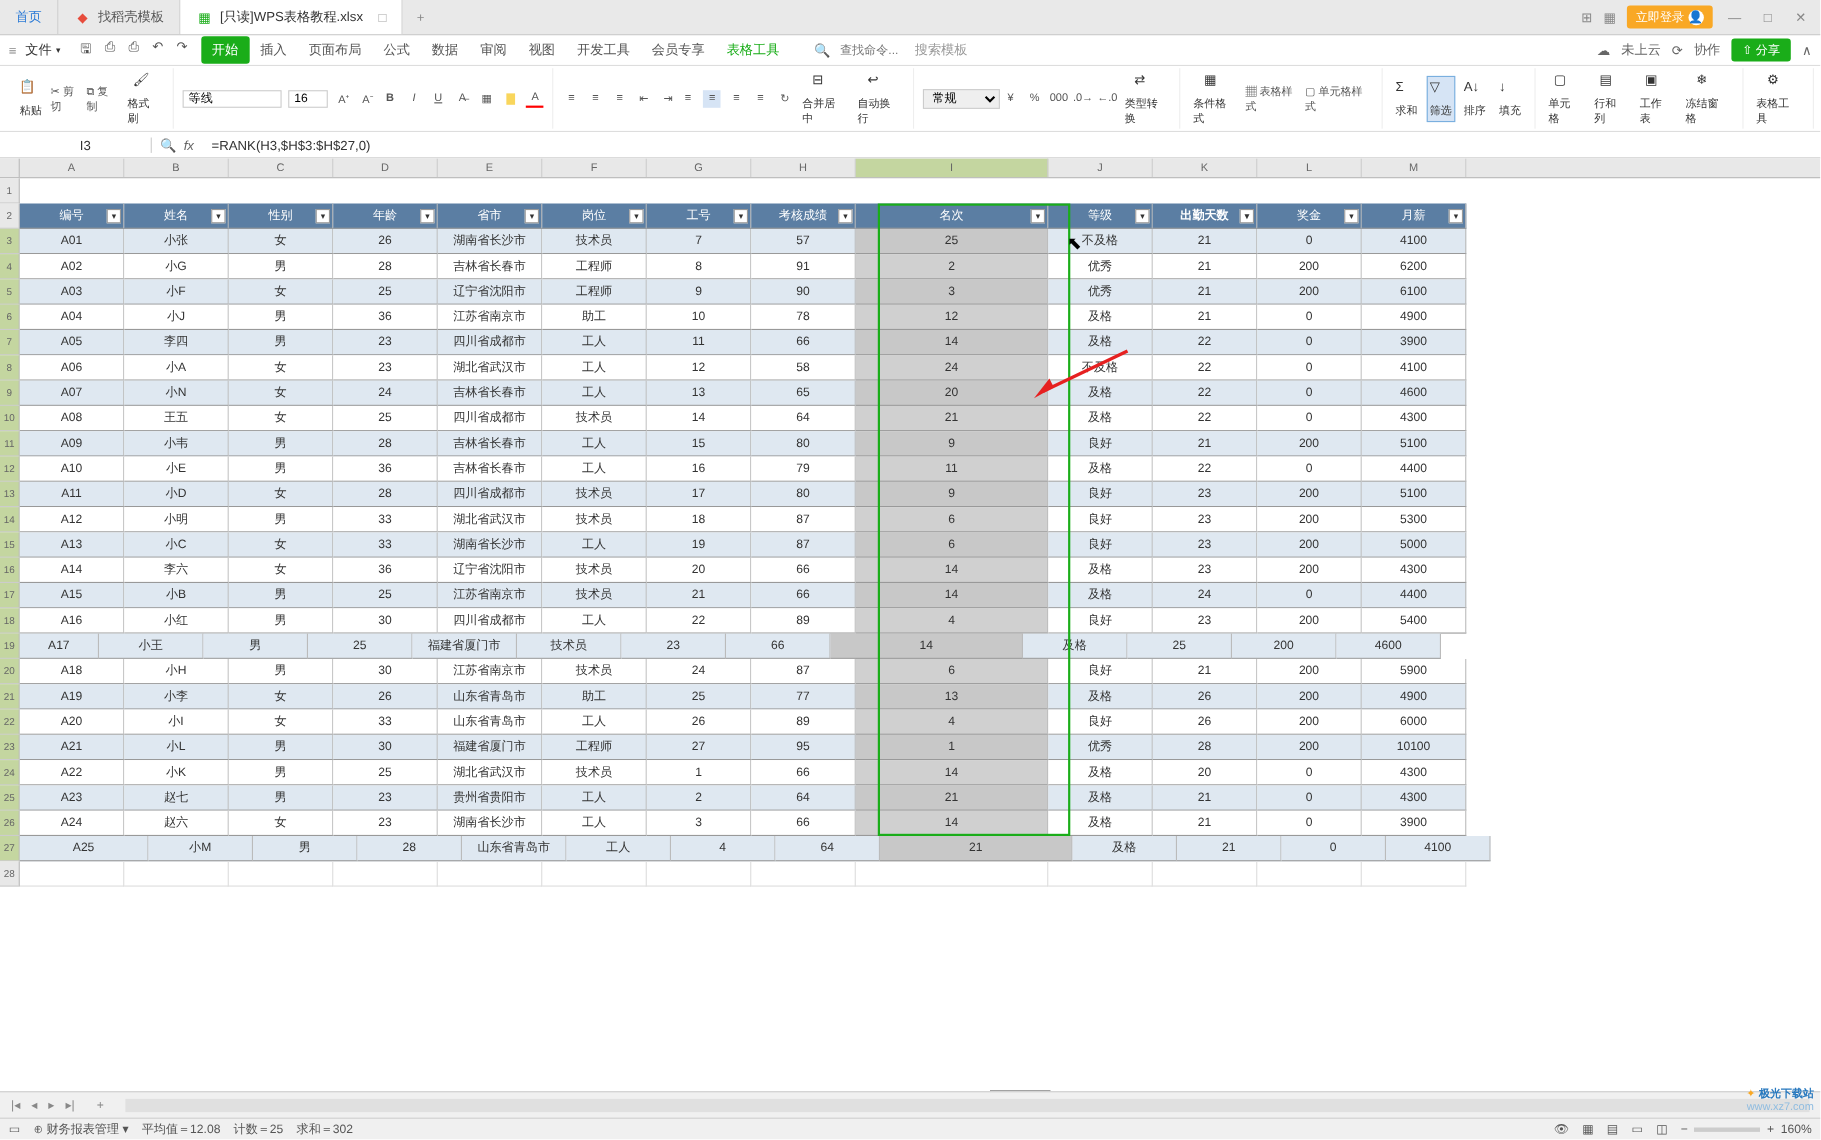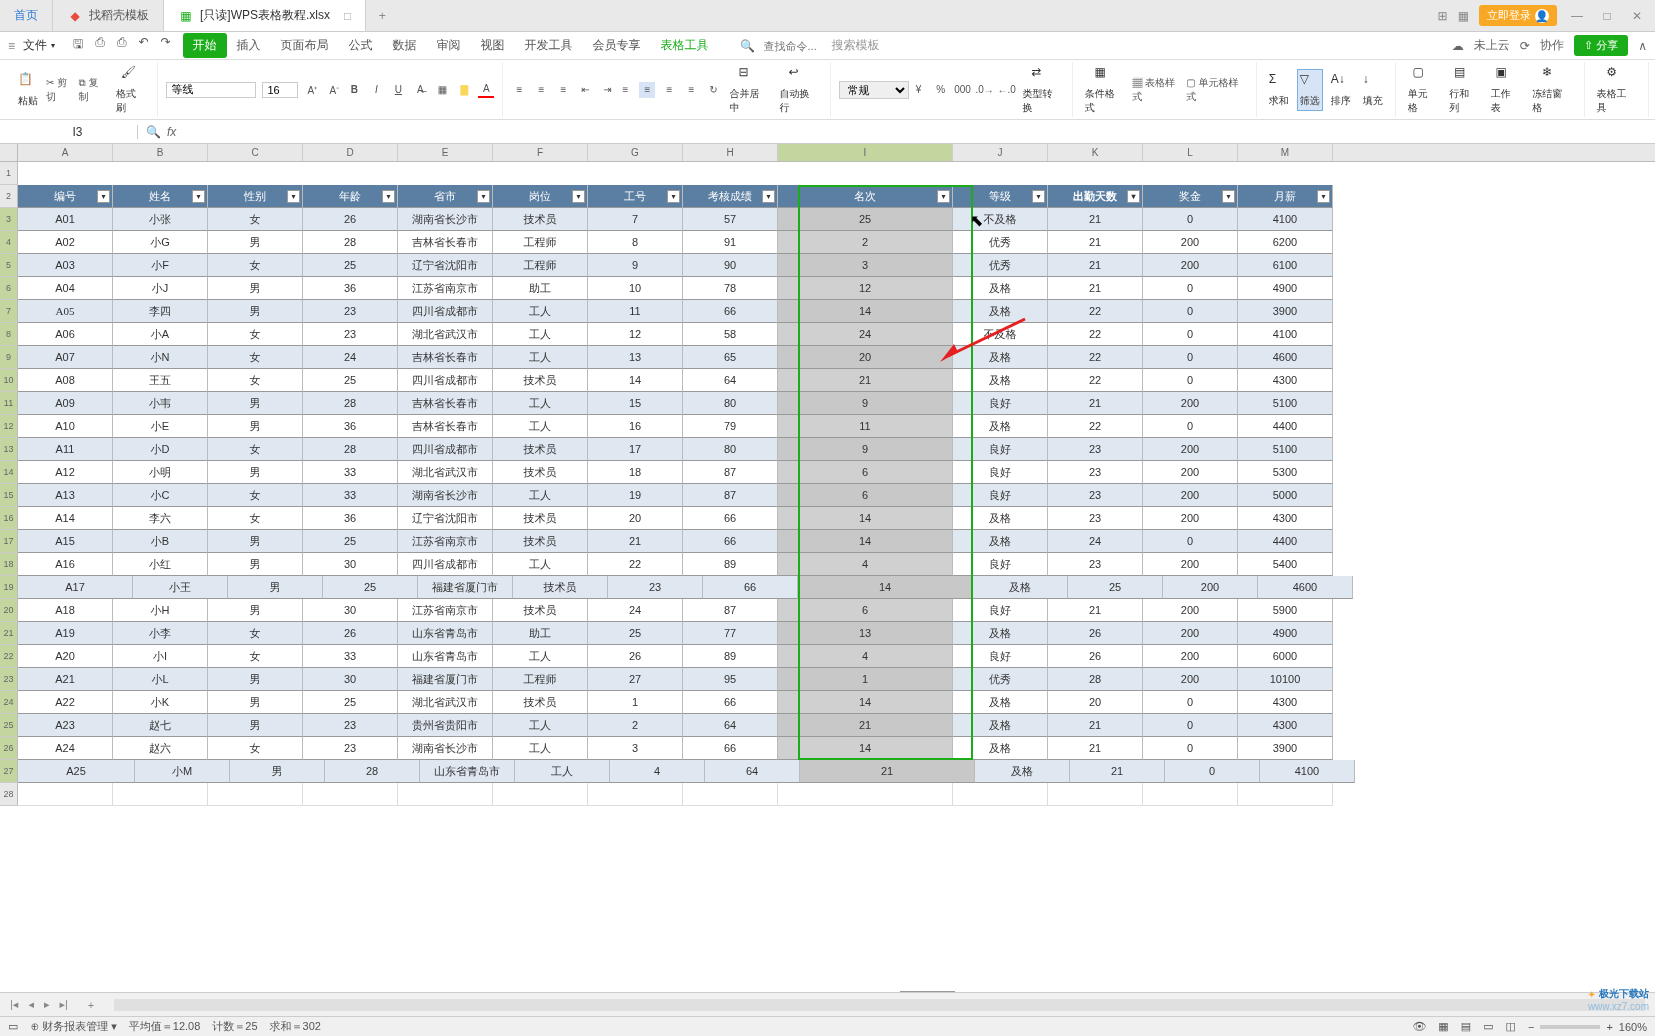--- a/index.html
+++ b/index.html
@@ -306,20 +306,21 @@
   </div>
 </div>
 
 <div class="formulabar">
   <div style="width:18px"></div>
   <div class="namebox">I3</div>
   <div class="fx-icons">
     <span>🔍</span>
     <span><i>fx</i></span>
   </div>
+  <div class="fx-input">=RANK(H3,$H$3:$H$27,0)</div>
 </div>
 
 <div class="grid-wrapper">
   <div class="col-headers" id="colheaders">
     <div class="corner"></div>
   <div class="col-header" style="width: 95px;">A</div>
       <div class="col-header" style="width: 95px;">B</div>
       <div class="col-header" style="width: 95px;">C</div>
       <div class="col-header" style="width: 95px;">D</div>
       <div class="col-header" style="width: 95px;">E</div>
@@ -411,21 +412,21 @@
         <div class="cell" style="width: 95px;">10</div>
         <div class="cell" style="width: 95px;">78</div>
         <div class="cell rank" style="width: 175px;">12</div>
         <div class="cell" style="width: 95px;">及格</div>
         <div class="cell" style="width: 95px;">21</div>
         <div class="cell" style="width: 95px;">0</div>
         <div class="cell" style="width: 95px;">4900</div>
       </div>
       <div class="row data-row even">
         <div class="row-header sel">7</div>
-        <div class="cell" style="width: 95px; font-family: Liberation Serif, serif;">A05</div>
+        <div class="cell" style="width: 95px;">A05</div>
         <div class="cell" style="width: 95px;">李四</div>
         <div class="cell" style="width: 95px;">男</div>
         <div class="cell" style="width: 95px;">23</div>
         <div class="cell" style="width: 95px;">四川省成都市</div>
         <div class="cell" style="width: 95px;">工人</div>
         <div class="cell" style="width: 95px;">11</div>
         <div class="cell" style="width: 95px;">66</div>
         <div class="cell rank" style="width: 175px;">14</div>
         <div class="cell" style="width: 95px;">及格</div>
         <div class="cell" style="width: 95px;">22</div>
@@ -603,21 +604,21 @@
         <div class="cell" style="width: 95px;">22</div>
         <div class="cell" style="width: 95px;">89</div>
         <div class="cell rank" style="width: 175px;">4</div>
         <div class="cell" style="width: 95px;">良好</div>
         <div class="cell" style="width: 95px;">23</div>
         <div class="cell" style="width: 95px;">200</div>
         <div class="cell" style="width: 95px;">5400</div>
       </div>
       <div class="row data-row even">
         <div class="row-header sel">19</div>
-        <div class="cell" style="width: 115px;">A17</div>
+        <div class="cell" style="width: 72px;">A17</div>
         <div class="cell" style="width: 95px;">小王</div>
         <div class="cell" style="width: 95px;">男</div>
         <div class="cell" style="width: 95px;">25</div>
         <div class="cell" style="width: 95px;">福建省厦门市</div>
         <div class="cell" style="width: 95px;">技术员</div>
         <div class="cell" style="width: 95px;">23</div>
         <div class="cell" style="width: 95px;">66</div>
         <div class="cell rank" style="width: 175px;">14</div>
         <div class="cell" style="width: 95px;">及格</div>
         <div class="cell" style="width: 95px;">25</div>

